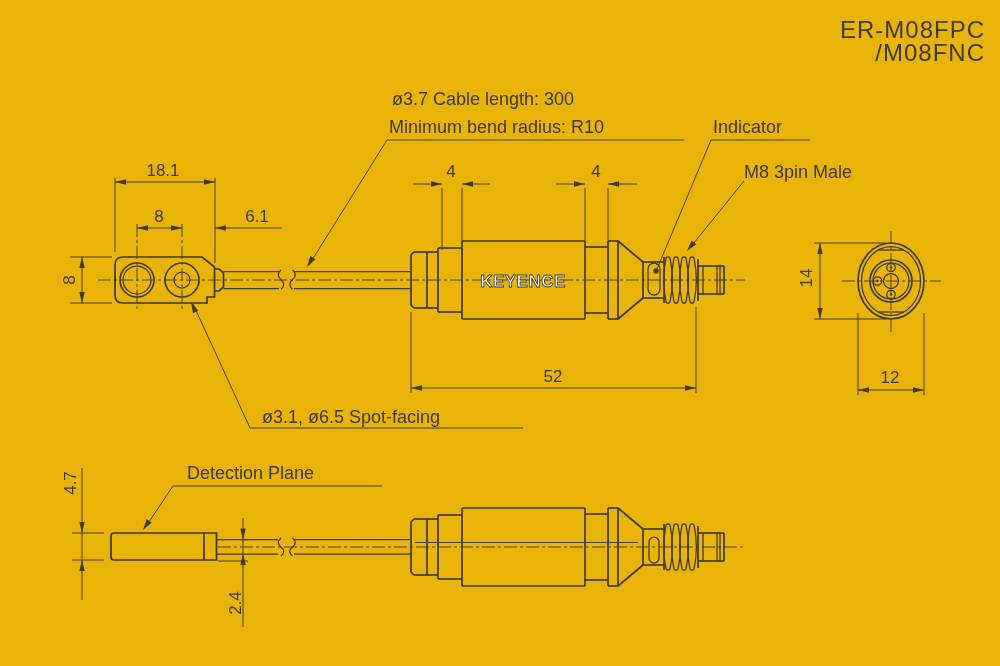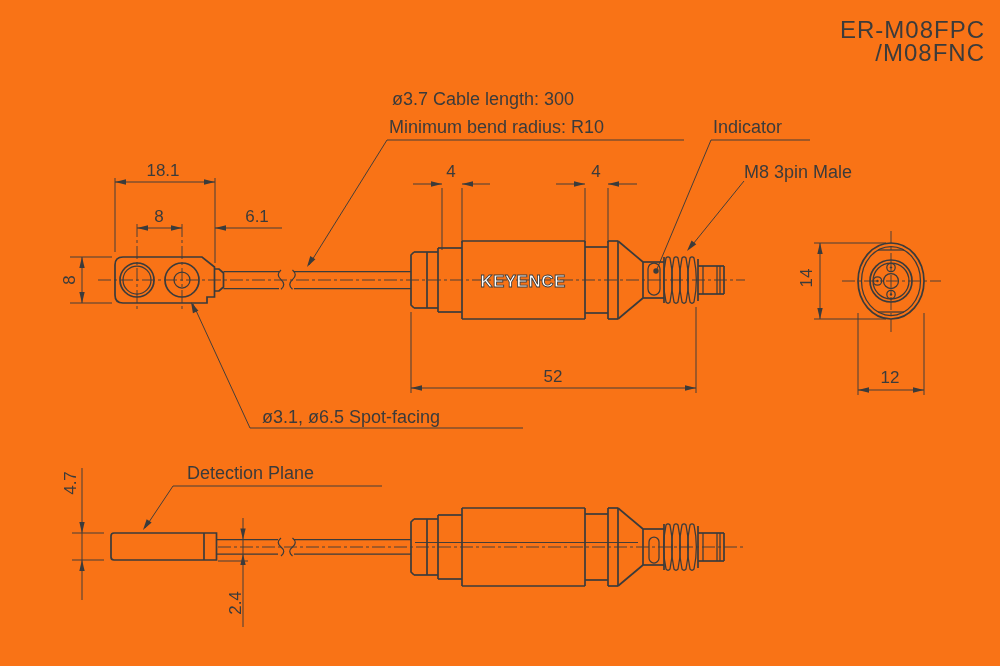--- a/index.html
+++ b/index.html
@@ -1,16 +1,16 @@
 <!DOCTYPE html>
 <html><head>
 <meta charset="utf-8">
 <style>
   html,body{margin:0;padding:0;background:#fff;}
-  #stage{position:relative;width:1000px;height:666px;background:#f97316;overflow:hidden;}
+  #stage{position:relative;width:1000px;height:666px;background:#eab308;overflow:hidden;}
   svg{display:block;}
   svg line, svg path, svg rect, svg circle, svg ellipse{stroke:#3b3b3b;fill:none;stroke-linecap:butt;}
   .o{stroke-width:1.7;}           
   .m{stroke-width:1.25;}          
   .d{stroke-width:0.95;}          
   .cl{stroke-width:0.9;stroke-dasharray:13 3 3 3;}  
   .ah{fill:#3b3b3b;stroke:none;}  
   text{fill:#3b3b3b;stroke:none;font-family:"Liberation Sans",sans-serif;}
   .t{font-size:18px;}
   .dim{font-size:17px;}

